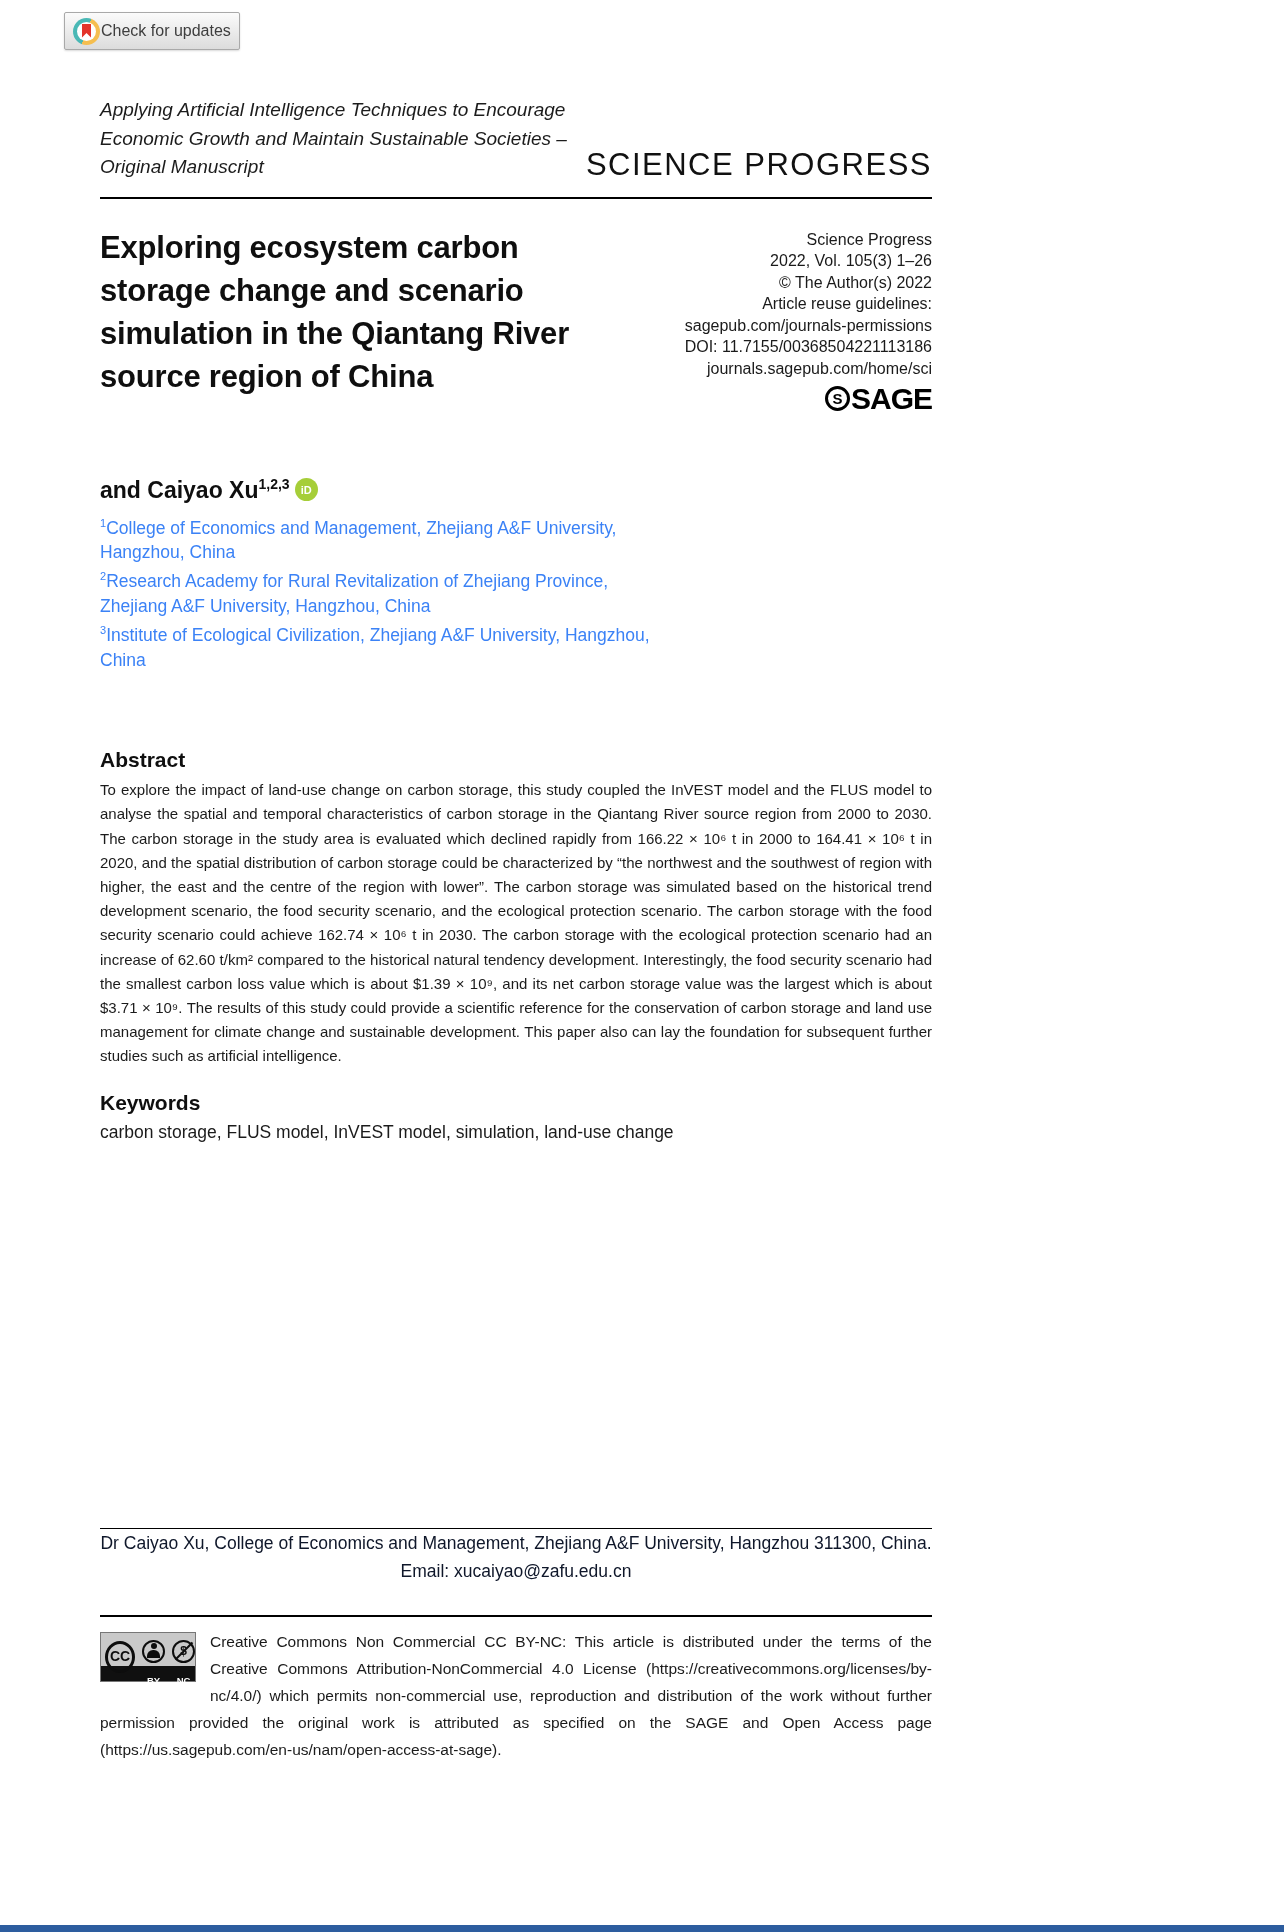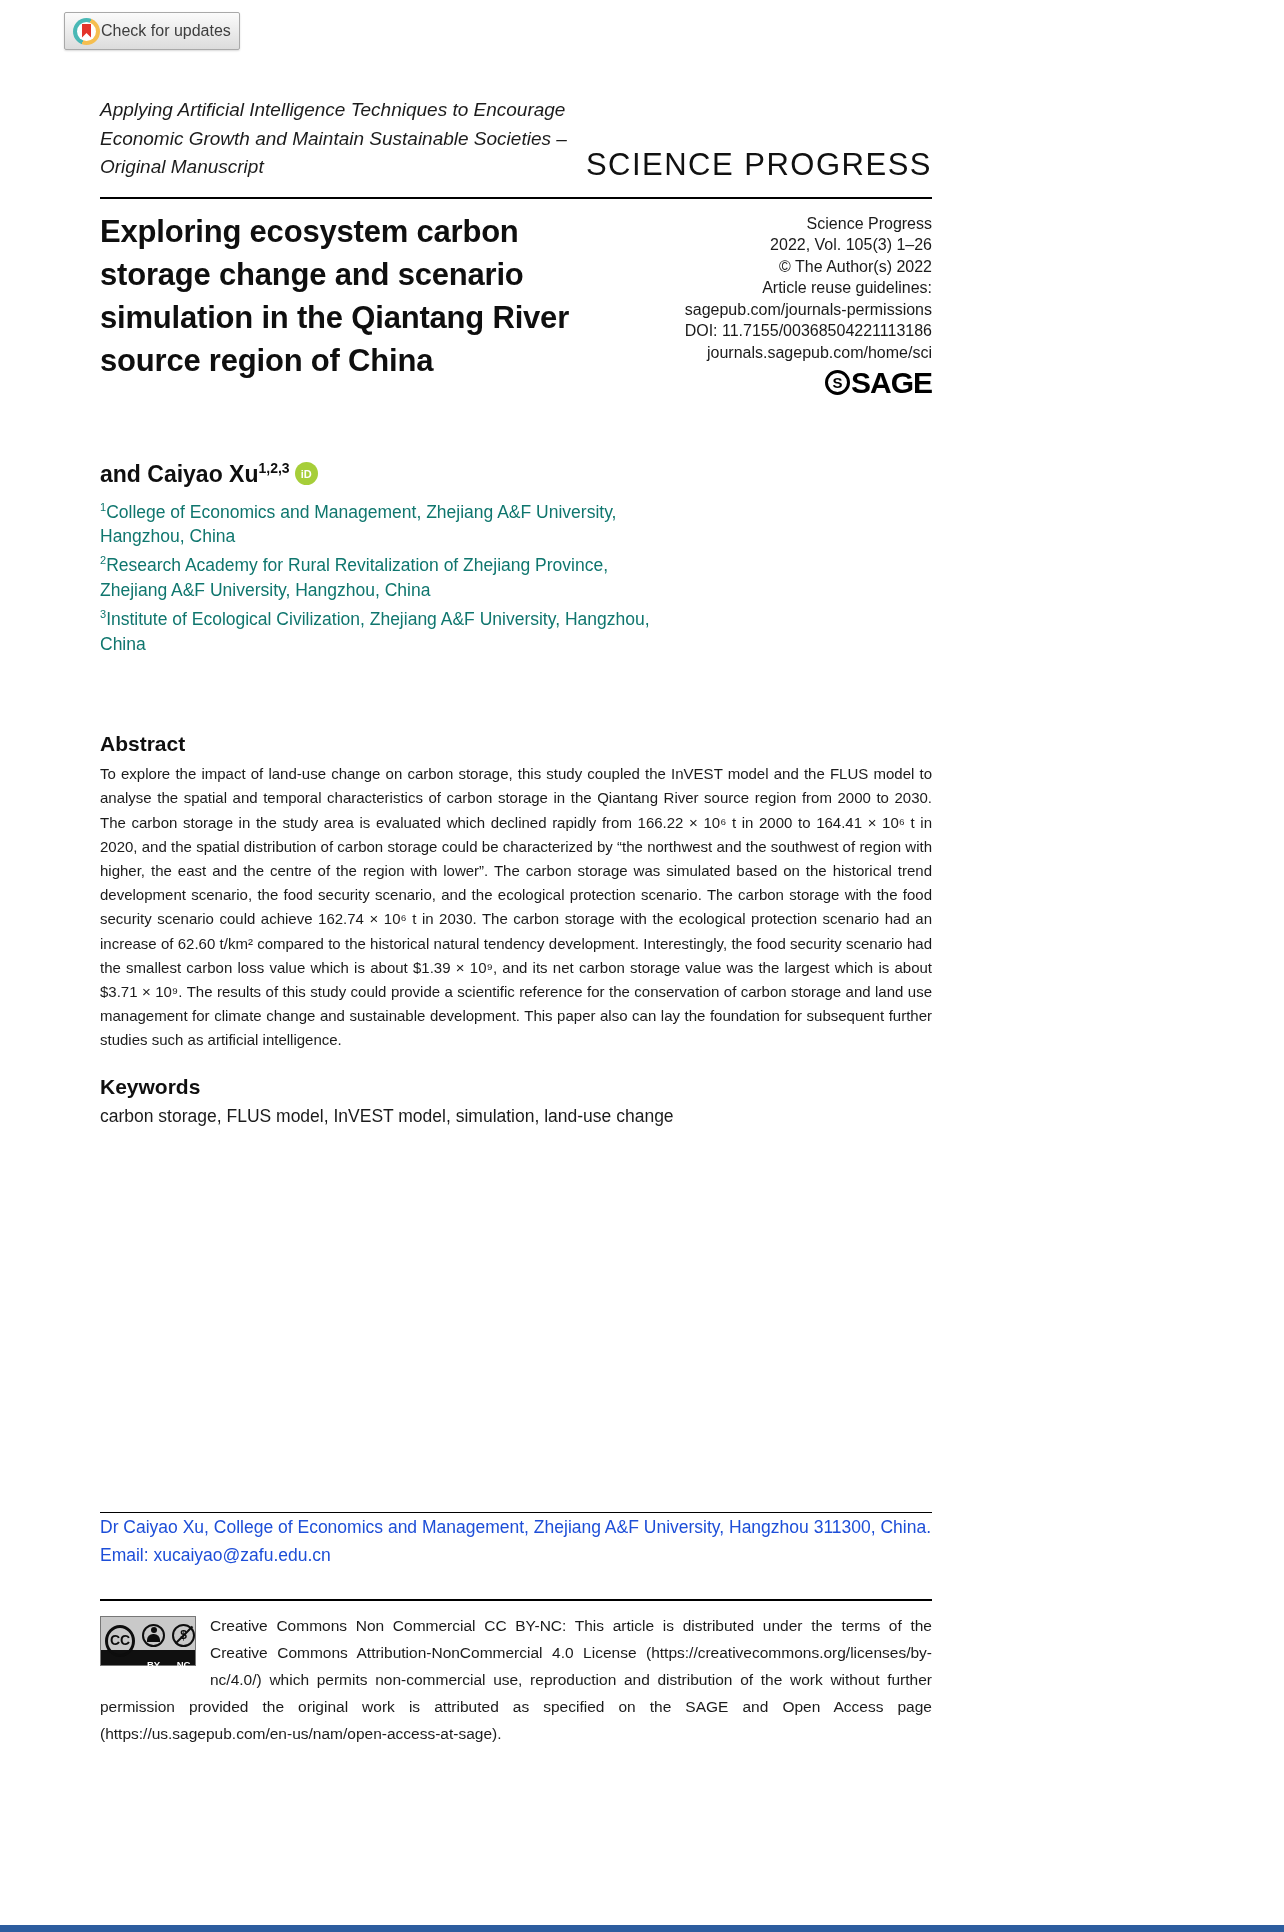--- a/index.html
+++ b/index.html
@@ -51,21 +51,21 @@
     font-style:italic; font-size:19px; line-height:28.5px; color:#1c1c1c;
   }
   .journal-wordmark {
     font-size:31px; letter-spacing:1.5px; color:#111;
     white-space:nowrap; line-height:1;
     padding-bottom:2px;
   }
   .rule-header { border:none; border-top:2.5px solid #000; margin-top:15px; }
 
   
-  .title-meta-row { display:flex; justify-content:space-between; margin-top:11px; }
+  .title-meta-row { display:flex; justify-content:space-between; margin-top:27px; }
   .article-title {
     width:505px;
     font-size:31px; line-height:43px; font-weight:700; color:#0f0f0f;
     letter-spacing:-0.2px;
   }
   .meta {
     width:327px; text-align:right;
     font-size:16px; line-height:21.5px; color:#1a1a1a;
     padding-top:3px;
   }
@@ -83,36 +83,36 @@
   
   .authors { margin-top:57px; font-size:23px; font-weight:700; line-height:32px; color:#0f0f0f; }
   .authors sup { font-size:14px; font-weight:700; }
   .orcid {
     display:inline-flex; width:23px; height:23px; border-radius:50%;
     background:#A6CE39; color:#fff; align-items:center; justify-content:center;
     font-size:11px; font-weight:700; margin:0 5px;
     transform:translateY(-2px); vertical-align:middle; cursor:pointer;
   }
   
-  .affiliations { margin-top:5px; width:565px; font-size:17.5px; line-height:24.5px; color:#0f766e; }
+  .affiliations { margin-top:5px; width:565px; font-size:17.5px; line-height:24.5px; color:#3b82f6; }
   .affiliations sup { font-size:11px; }
 
   
   .abstract-heading { margin-top:76px; font-size:21px; font-weight:700; color:#0f0f0f; }
   .abstract-text {
     margin-top:6px; font-size:15px; line-height:24.2px;
     text-align:justify; color:#1b1b1b;
   }
   .keywords-heading { margin-top:22px; font-size:21px; font-weight:700; color:#0f0f0f; }
   .keywords-text { margin-top:5px; font-size:17.5px; line-height:24px; color:#1b1b1b; }
 
   
   .rule-thin { border:none; border-top:1.5px solid #000; margin-top:384px; }
   .corr-heading { margin-top:15px; font-size:17.5px; font-weight:700; color:#0f0f0f; }
-  .corr-line { font-size:17.5px; line-height:28px; color:#1d4ed8; }
+  .corr-line { font-size:17.5px; line-height:28px; color:#0f172a;text-align:center; }
 
   
   .rule-license { border:none; border-top:2px solid #000; margin-top:30px; }
   .license { margin-top:11px; font-size:15.5px; line-height:27px; text-align:justify; color:#1b1b1b; }
   .cc-badge {
     float:left; width:96px; height:50px; margin:4px 14px 2px 0;
     background:#c9c9c9; border:1px solid #777; position:relative;
     display:flex; align-items:flex-start; padding:0 0 0 4px; gap:7px;
   }
   .cc-badge .strip {

